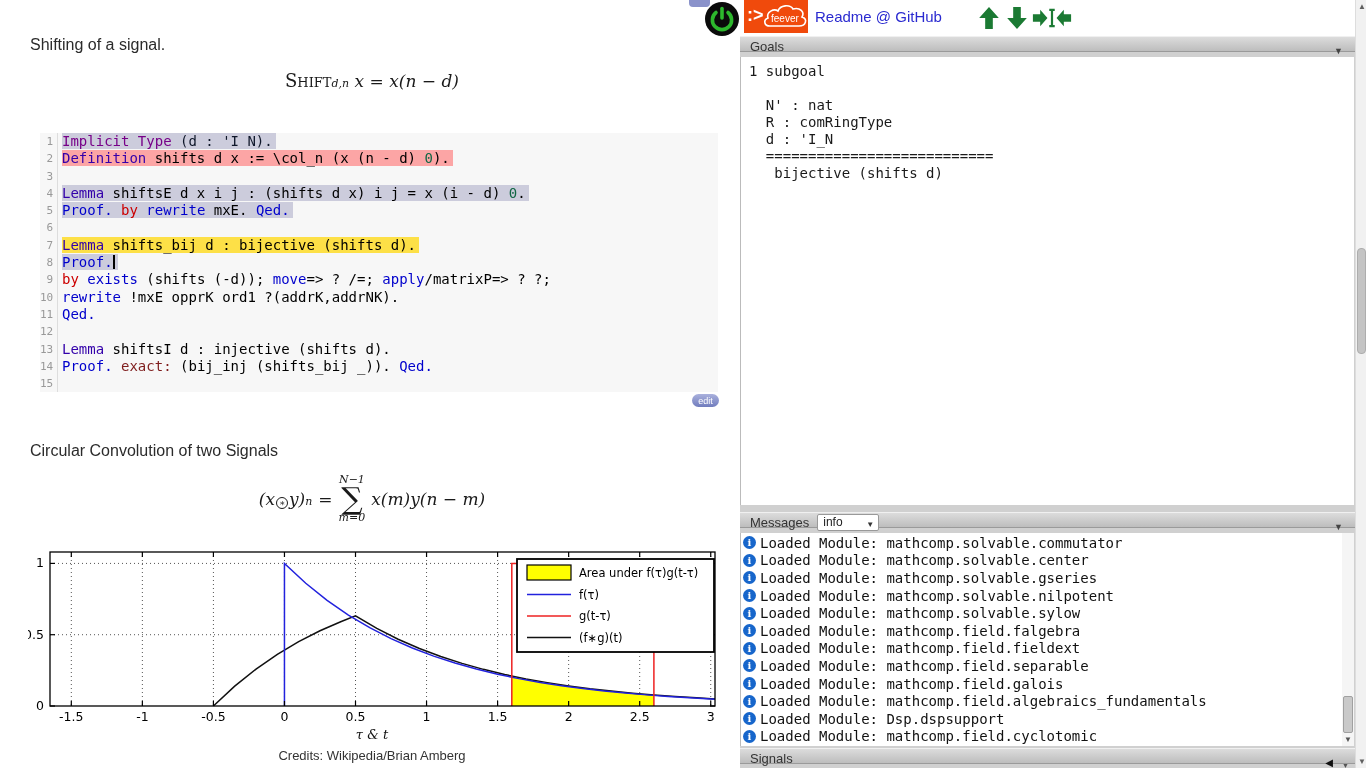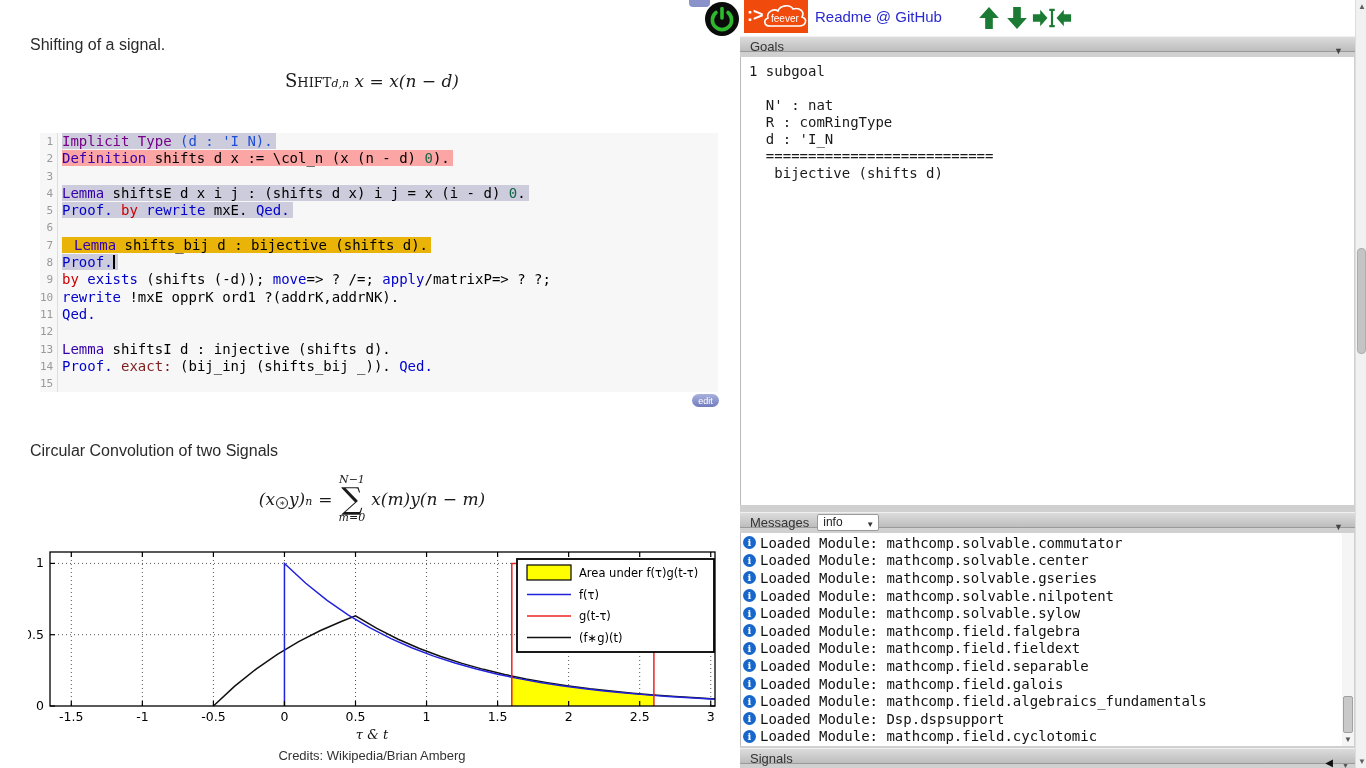--- a/index.html
+++ b/index.html
@@ -115,27 +115,27 @@
     <div class="sec-title" id="title1">Shifting of a signal.</div>
 
     <div class="formula" id="formula1">
       <span class="sc-big">S</span><span class="sc-small">HIFT</span><span class="sub">d,n</span>
       <span class="it">x</span>
       <span>=</span>
       <span class="it">x(n − d)</span>
     </div>
 
     <div class="code-block" id="code-block">
-        <div class="cl"><span class="ln">1</span><span class="ct"><span class="hl" style="background: rgb(204, 204, 220);"><span style="color: rgb(119, 0, 136);">Implicit Type</span><span style="color: #1d4ed8;"> (d : 'I N).</span></span></span></div>
+        <div class="cl"><span class="ln">1</span><span class="ct"><span class="hl" style="background: rgb(204, 204, 220);"><span style="color: rgb(119, 0, 136);">Implicit Type</span><span style="color: #0f172a;"> (d : 'I N).</span></span></span></div>
         <div class="cl"><span class="ln">2</span><span class="ct"><span class="hl" style="background: #fca5a5;"><span style="color: rgb(51, 0, 170);">Definition</span><span style="color: rgb(0, 0, 0);"> shifts d x := \col_n (x (n - d) </span><span style="color: rgb(17, 102, 68);">0</span><span style="color: rgb(0, 0, 0);">).</span></span></span></div>
         <div class="cl"><span class="ln">3</span><span class="ct"><span></span></span></div>
         <div class="cl"><span class="ln">4</span><span class="ct"><span class="hl" style="background: rgb(204, 204, 220);"><span style="color: rgb(51, 0, 170);">Lemma</span><span style="color: rgb(0, 0, 0);"> shiftsE d x i j : (shifts d x) i j = x (i - d) </span><span style="color: rgb(17, 102, 68);">0</span><span style="color: rgb(0, 0, 0);">.</span></span></span></div>
         <div class="cl"><span class="ln">5</span><span class="ct"><span class="hl" style="background: rgb(204, 204, 220);"><span style="color: rgb(0, 0, 204);">Proof.</span><span style="color: rgb(0, 0, 0);"> </span><span style="color: rgb(204, 0, 0);">by</span><span style="color: rgb(0, 0, 0);"> </span><span style="color: rgb(0, 0, 204);">rewrite</span><span style="color: rgb(0, 0, 0);"> mxE. </span><span style="color: rgb(0, 0, 204);">Qed.</span></span></span></div>
         <div class="cl"><span class="ln">6</span><span class="ct"><span></span></span></div>
-        <div class="cl"><span class="ln">7</span><span class="ct"><span class="hl" style="background: #eab308; padding-left: 12px;"><span style="color: rgb(51, 0, 170);">Lemma</span><span style="color: rgb(0, 0, 0);"> shifts_bij d : bijective (shifts d).</span></span></span></div>
+        <div class="cl"><span class="ln">7</span><span class="ct"><span class="hl" style="background: #fde047;"><span style="color: rgb(51, 0, 170);">Lemma</span><span style="color: rgb(0, 0, 0);"> shifts_bij d : bijective (shifts d).</span></span></span></div>
         <div class="cl"><span class="ln">8</span><span class="ct"><span class="hl" style="background: rgb(204, 204, 220);"><span style="color: rgb(0, 0, 204);">Proof.</span><span class="cursor"></span></span></span></div>
         <div class="cl"><span class="ln">9</span><span class="ct"><span><span style="color: rgb(204, 0, 0);">by</span><span style="color: rgb(0, 0, 0);"> </span><span style="color: rgb(0, 0, 204);">exists</span><span style="color: rgb(0, 0, 0);"> (shifts (-d)); </span><span style="color: rgb(0, 0, 204);">move</span><span style="color: rgb(0, 0, 0);">=&gt; ? /=; </span><span style="color: rgb(0, 0, 204);">apply</span><span style="color: rgb(0, 0, 0);">/matrixP=&gt; ? ?;</span></span></span></div>
         <div class="cl"><span class="ln">10</span><span class="ct"><span><span style="color: rgb(0, 0, 204);">rewrite</span><span style="color: rgb(0, 0, 0);"> !mxE opprK ord1 ?(addrK,addrNK).</span></span></span></div>
         <div class="cl"><span class="ln">11</span><span class="ct"><span><span style="color: rgb(0, 0, 204);">Qed.</span></span></span></div>
         <div class="cl"><span class="ln">12</span><span class="ct"><span></span></span></div>
         <div class="cl"><span class="ln">13</span><span class="ct"><span><span style="color: rgb(51, 0, 170);">Lemma</span><span style="color: rgb(0, 0, 0);"> shiftsI d : injective (shifts d).</span></span></span></div>
         <div class="cl"><span class="ln">14</span><span class="ct"><span><span style="color: rgb(0, 0, 204);">Proof.</span><span style="color: rgb(0, 0, 0);"> </span><span style="color: #7f1d1d;">exact:</span><span style="color: rgb(0, 0, 0);"> (bij_inj (shifts_bij _)). </span><span style="color: rgb(0, 0, 204);">Qed.</span></span></span></div>
         <div class="cl"><span class="ln">15</span><span class="ct"><span></span></span></div>
       </div>
     <button class="edit-pill">edit</button>

